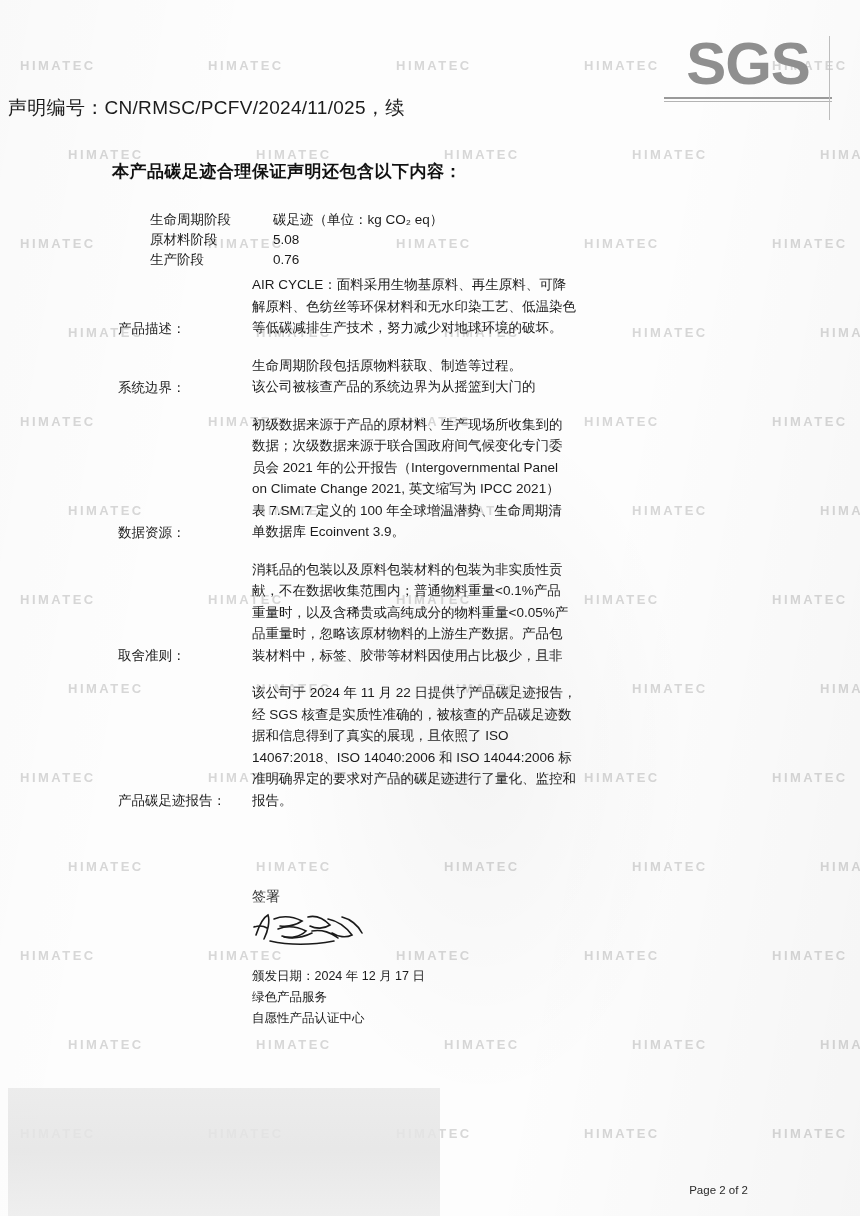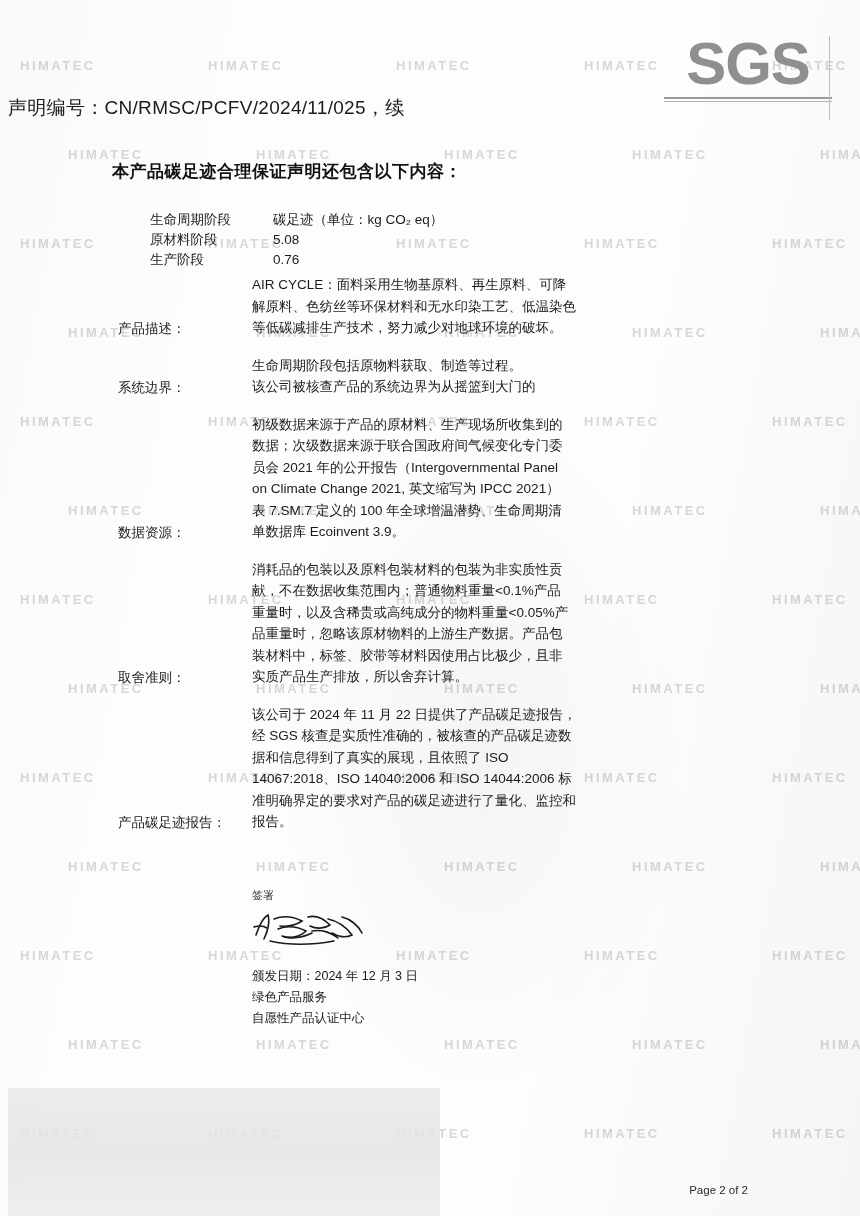--- a/index.html
+++ b/index.html
@@ -160,21 +160,21 @@
     line-height: 21.5px;
     text-align: justify;
   }
   .row .value .ln { display: block; }
 
   
   .sig-label {
     position: absolute;
     left: 252px;
     top: 888px;
-    font-size: 11px;
+    font-size: 14px;
     color: #333;
   }
   .sig-mark {
     position: absolute;
     left: 250px;
     top: 905px;
     width: 120px;
     height: 48px;
   }
   .sig-mark svg { display: block; }
@@ -327,21 +327,20 @@
           </div>
         </div>
         <div class="row">
           <div class="label">取舍准则：</div>
           <div class="value">
             <span class="ln">消耗品的包装以及原料包装材料的包装为非实质性贡</span>
             <span class="ln">献，不在数据收集范围内；普通物料重量&lt;0.1%产品</span>
             <span class="ln">重量时，以及含稀贵或高纯成分的物料重量&lt;0.05%产</span>
             <span class="ln">品重量时，忽略该原材物料的上游生产数据。产品包</span>
             <span class="ln">装材料中，标签、胶带等材料因使用占比极少，且非</span>
-            <span class="ln">实质产品生产排放，所以舍弃计算。</span>
           </div>
         </div>
         <div class="row">
           <div class="label">产品碳足迹报告：</div>
           <div class="value">
             <span class="ln">该公司于 2024 年 11 月 22 日提供了产品碳足迹报告，</span>
             <span class="ln">经 SGS 核查是实质性准确的，被核查的产品碳足迹数</span>
             <span class="ln">据和信息得到了真实的展现，且依照了 ISO</span>
             <span class="ln">14067:2018、ISO 14040:2006 和 ISO 14044:2006 标</span>
             <span class="ln">准明确界定的要求对产品的碳足迹进行了量化、监控和</span>
@@ -362,21 +361,21 @@
           <path d="M58,12 C66,10 74,14 80,20 C74,24 66,24 60,21"></path>
           <path d="M62,26 C72,24 82,28 88,33"></path>
           <path d="M78,14 C88,16 96,22 102,30 C96,33 88,32 82,28"></path>
           <path d="M92,12 C100,14 108,20 112,28"></path>
           <path d="M20,36 C38,40 62,40 84,36"></path>
         </g>
       </svg>
     </div>
 
     <div class="issue-block">
-      <div>颁发日期：2024 年 12 月 3 日</div>
+      <div>颁发日期：2024 年 12 月 17 日</div>
       <div>绿色产品服务</div>
       <div>自愿性产品认证中心</div>
     </div>
 
     <div class="page-no">Page 2 of 2</div>
 
   </div>
 </div>
 
 </body></html>

